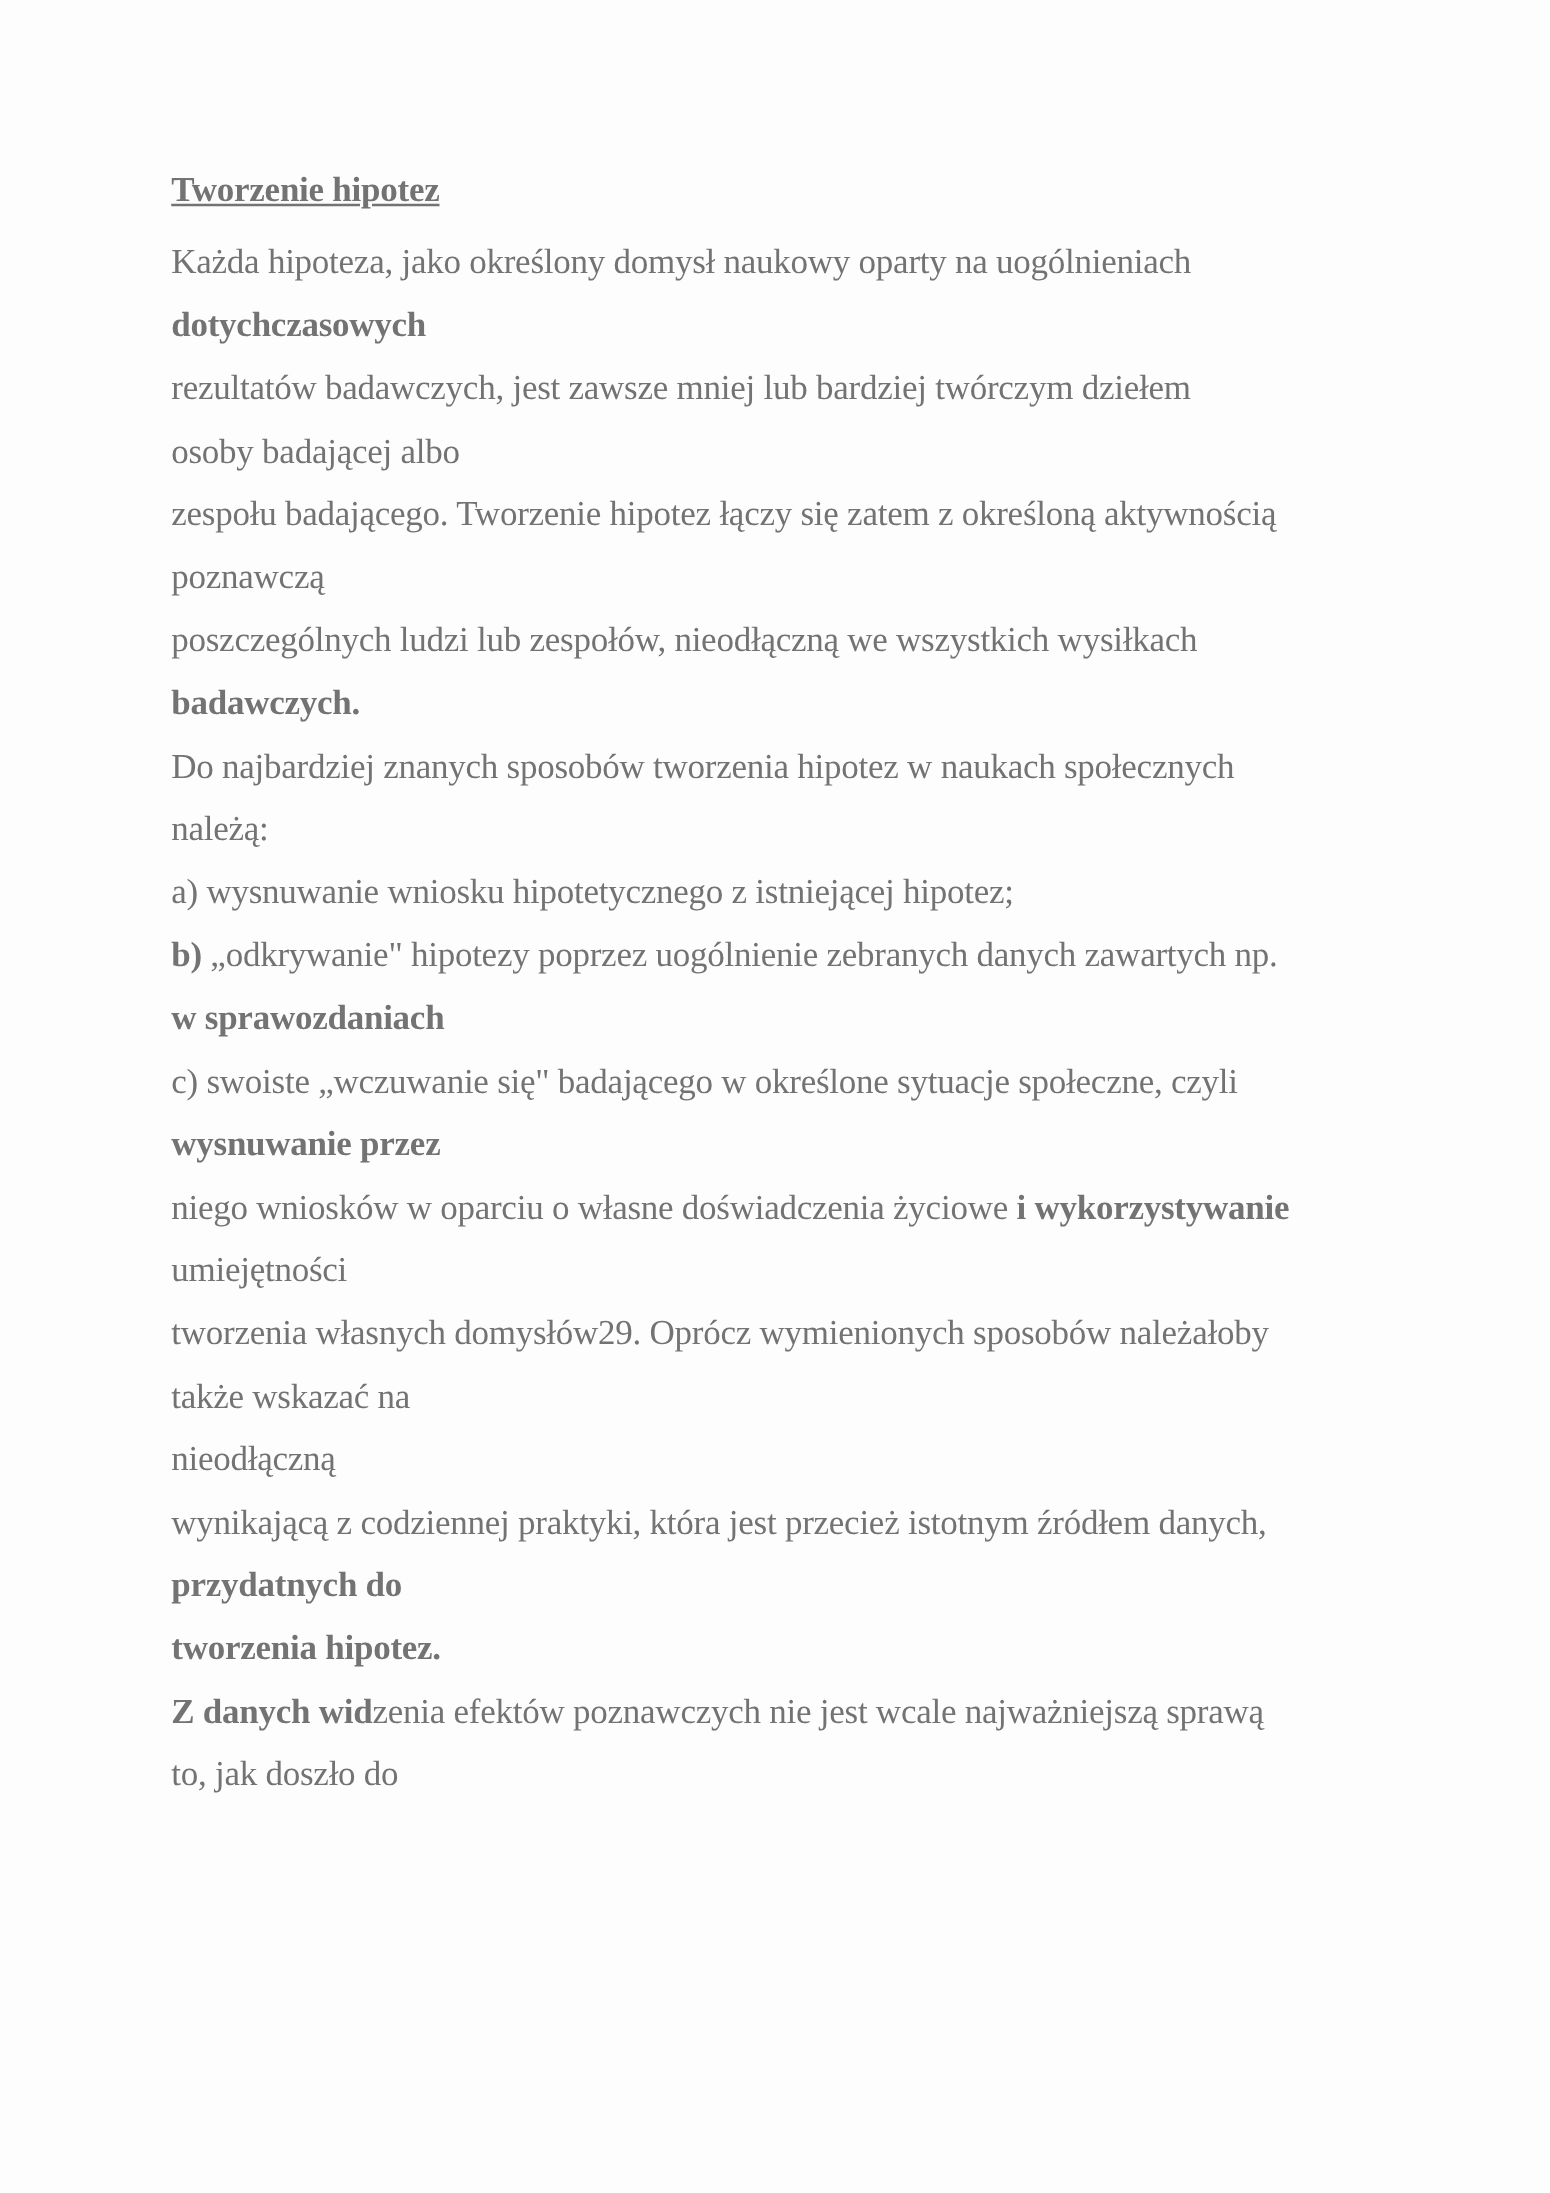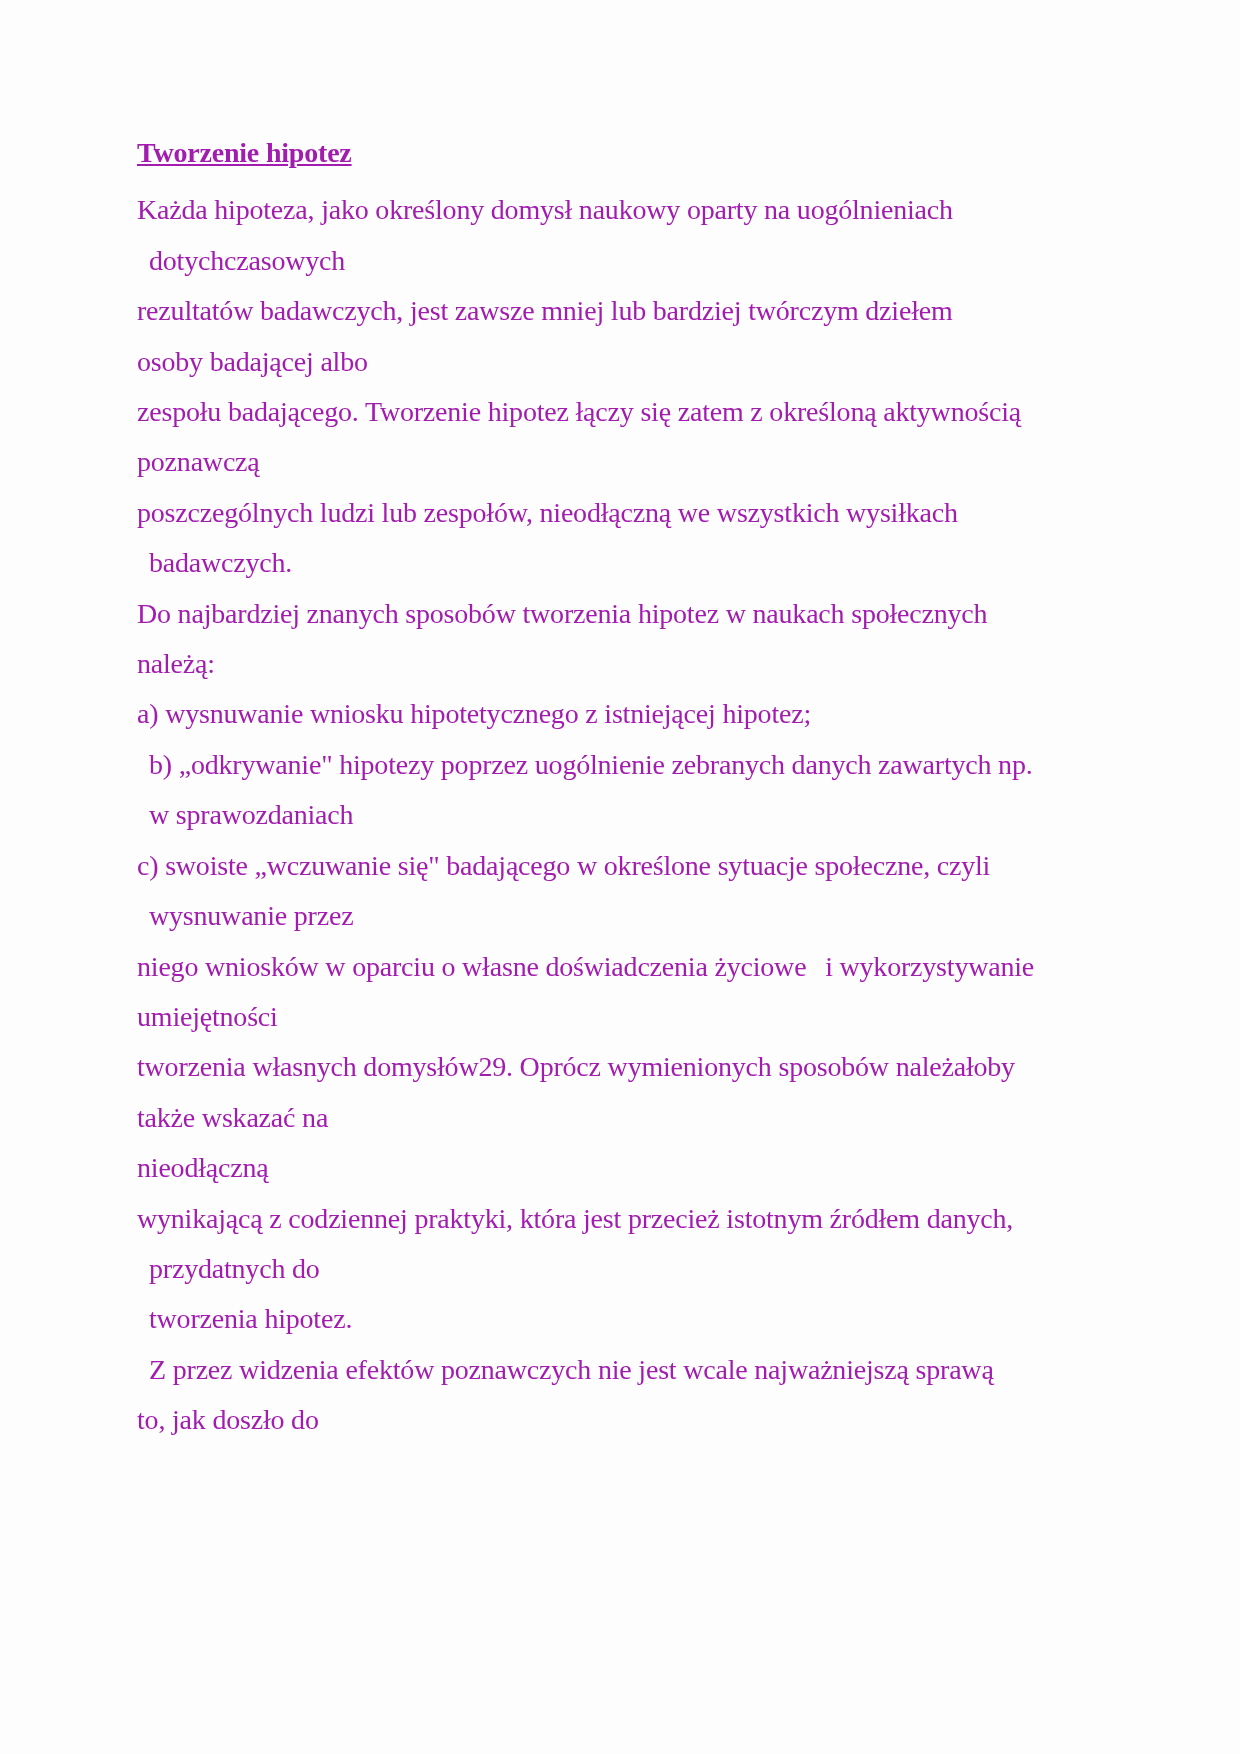--- a/index.html
+++ b/index.html
@@ -28,28 +28,27 @@
     line-height: 50.4px;
     white-space: nowrap;
     letter-spacing: -0.2px;
   }
   .heading {
     font-weight: bold;
     text-decoration: underline;
     margin-bottom: 7px;
   }
   .b {
-    font-weight: normal;
-    margin-left: 12px;
+    font-weight: bold;
   }
 </style>
 </head>
 <body>
 
-<div class="page" style="background: rgb(253, 253, 253); color: #a21caf;">
+<div class="page" style="background: rgb(253, 253, 253); color: #737373;">
   <div class="content">
     <div class="line heading">Tworzenie hipotez</div>
     <div id="lines">
         <div class="line"><span class="">Każda hipoteza, jako określony domysł naukowy oparty na uogólnieniach</span></div>
         <div class="line"><span class="b">dotychczasowych</span></div>
         <div class="line"><span class="">rezultatów badawczych, jest zawsze mniej lub bardziej twórczym dziełem</span></div>
         <div class="line"><span class="">osoby badającej albo</span></div>
         <div class="line"><span class="">zespołu badającego. Tworzenie hipotez łączy się zatem z określoną aktywnością</span></div>
         <div class="line"><span class="">poznawczą</span></div>
         <div class="line"><span class="">poszczególnych ludzi lub zespołów, nieodłączną we wszystkich wysiłkach</span></div>
@@ -62,17 +61,17 @@
         <div class="line"><span class="">c) swoiste „wczuwanie się" badającego w określone sytuacje społeczne, czyli</span></div>
         <div class="line"><span class="b">wysnuwanie przez</span></div>
         <div class="line"><span class="">niego wniosków w oparciu o własne doświadczenia życiowe </span><span class="b">i wykorzystywanie</span></div>
         <div class="line"><span class="">umiejętności</span></div>
         <div class="line"><span class="">tworzenia własnych domysłów29. Oprócz wymienionych sposobów należałoby</span></div>
         <div class="line"><span class="">także wskazać na</span></div>
         <div class="line"><span class="">nieodłączną</span></div>
         <div class="line"><span class="">wynikającą z codziennej praktyki, która jest przecież istotnym źródłem danych,</span></div>
         <div class="line"><span class="b">przydatnych do</span></div>
         <div class="line"><span class="b">tworzenia hipotez.</span></div>
-        <div class="line"><span class="b">Z przez wid</span><span class="">zenia efektów poznawczych nie jest wcale najważniejszą sprawą</span></div>
+        <div class="line"><span class="b">Z danych wid</span><span class="">zenia efektów poznawczych nie jest wcale najważniejszą sprawą</span></div>
         <div class="line"><span class="">to, jak doszło do</span></div>
       </div>
   </div>
 </div>
 
 </body></html>

